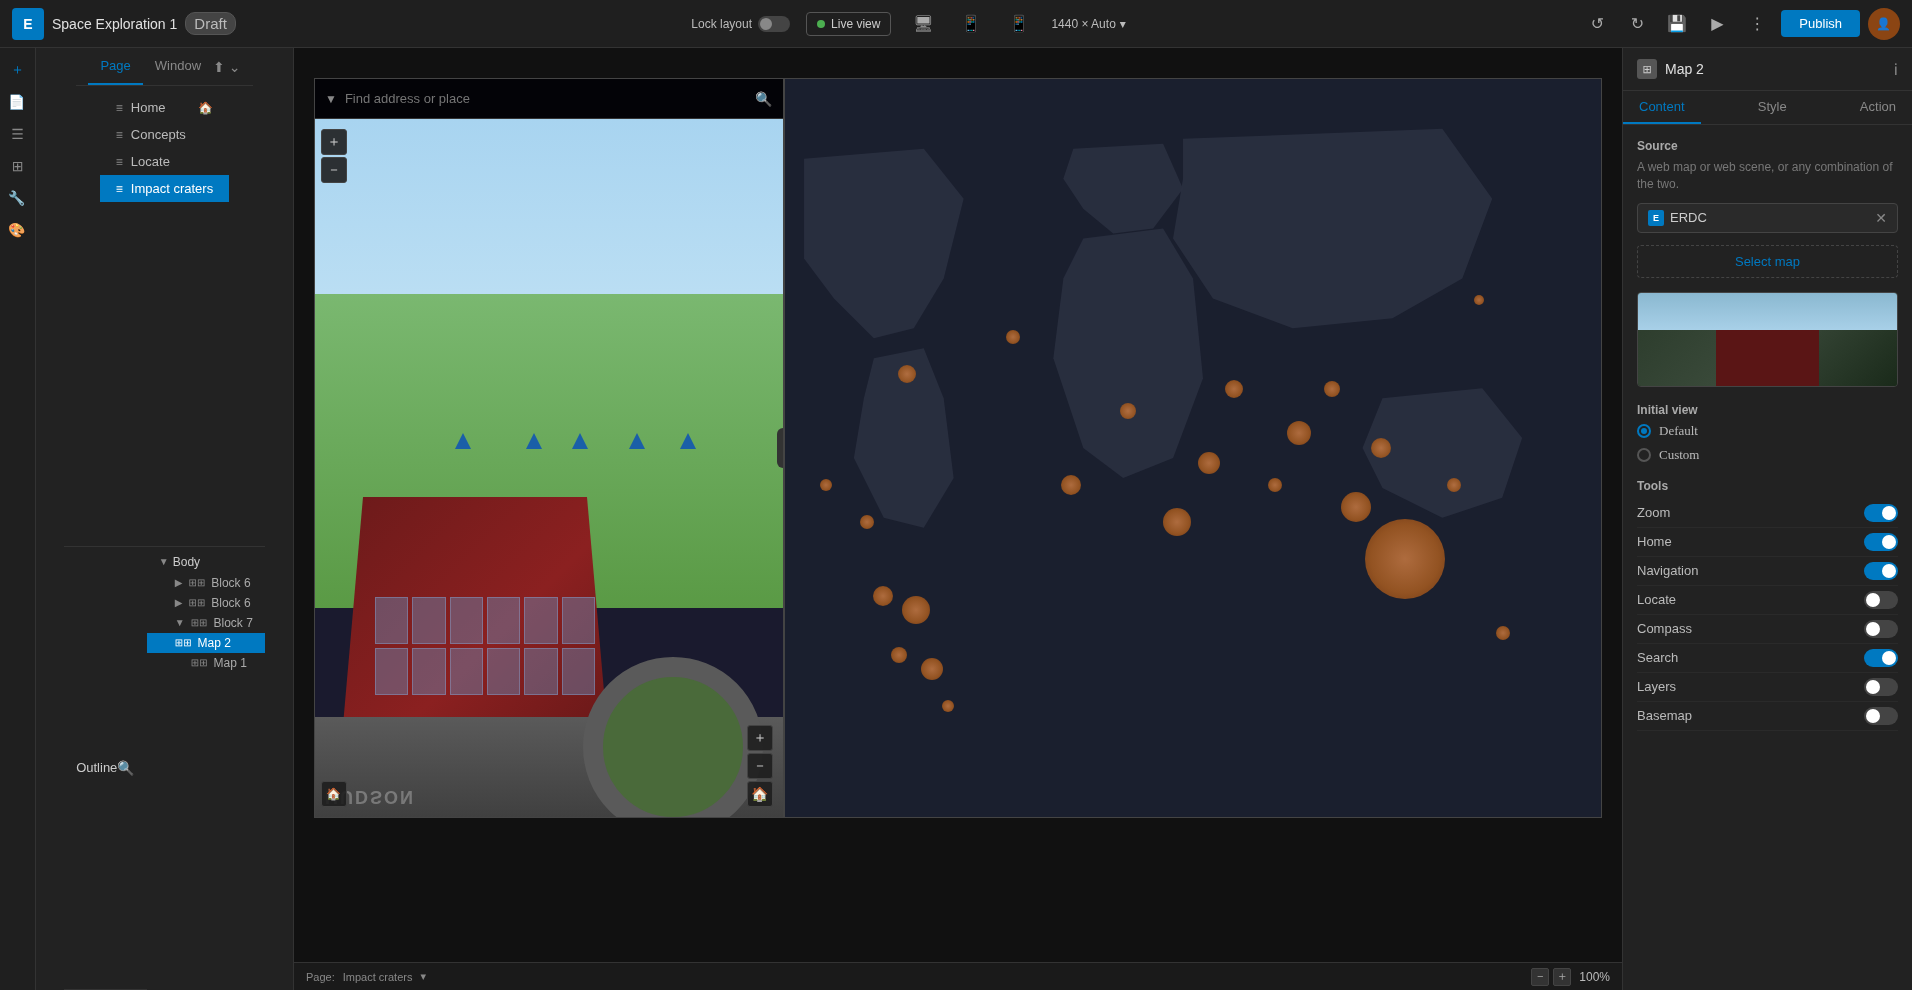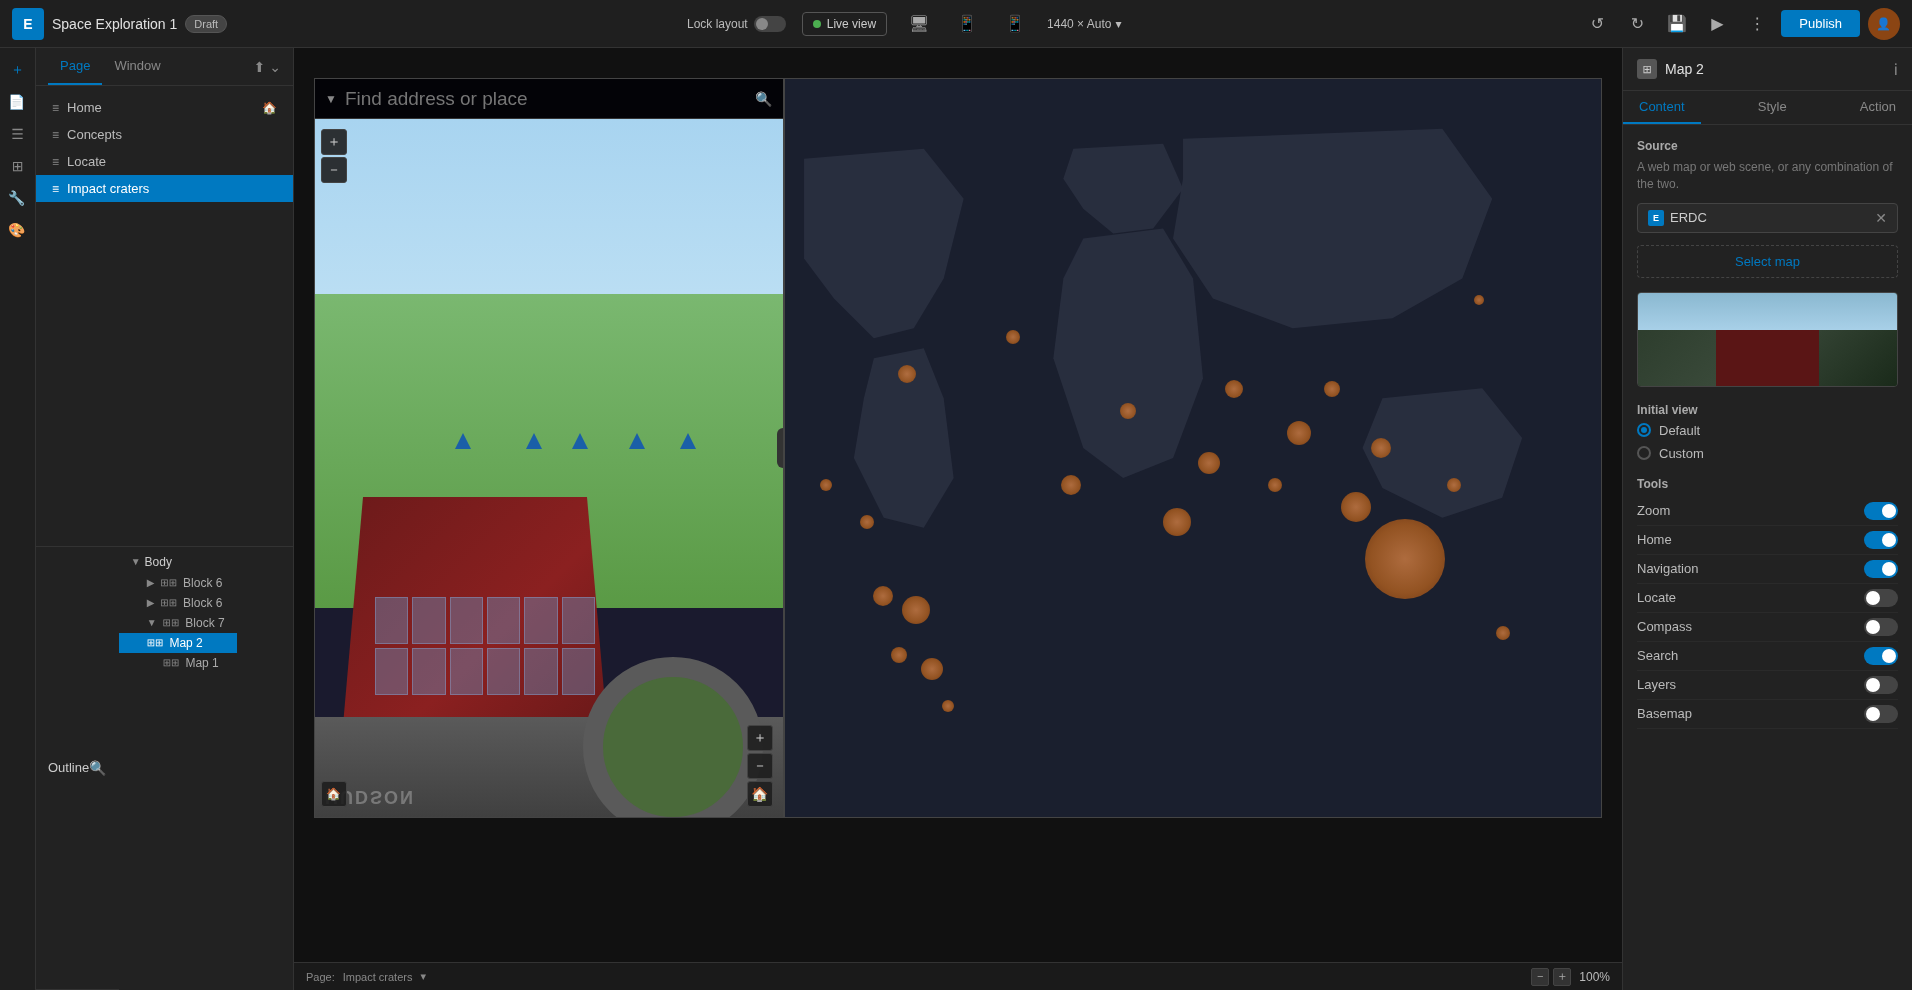--- a/index.html
+++ b/index.html
@@ -34,21 +34,21 @@
       flex-shrink: 0;
     }
     .app-title {
       color: #e0e0e0;
       font-size: 14px;
       font-weight: 500;
     }
     .draft-badge {
       background: #444;
       color: #bbb;
-      font-size: 11px;
+      font-size: 15px;
       padding: 2px 8px;
       border-radius: 10px;
       border: 1px solid #555;
     }
     .topbar-center {
       flex: 1;
       display: flex;
       align-items: center;
       justify-content: center;
       gap: 16px;
@@ -158,20 +158,21 @@
     }
     .sidebar-icon.active { color: #0079c1; }
 
     
     .page-panel {
       width: 258px;
       background: #222;
       border-right: 1px solid #333;
       display: flex;
       flex-direction: column;
+      align-items: center;
     }
     .panel-tabs {
       display: flex;
       border-bottom: 1px solid #333;
       padding: 0 12px;
     }
     .panel-tab {
       padding: 10px 12px;
       font-size: 13px;
       color: #888;
@@ -302,21 +303,21 @@
       gap: 8px;
       z-index: 10;
       border-bottom: 1px solid #333;
     }
     .map-search-icon { color: #888; font-size: 12px; }
     .map-search-input {
       flex: 1;
       background: transparent;
       border: none;
       color: #888;
-      font-size: 19px;
+      font-size: 13px;
       outline: none;
     }
     .map-search-end-icon { color: #888; font-size: 14px; }
 
     
     .scene-3d {
       position: absolute;
       top: 40px; left: 0; right: 0; bottom: 0;
       overflow: hidden;
     }
@@ -609,21 +610,21 @@
     }
     .radio-circle.selected {
       border-color: #0079c1;
     }
     .radio-circle.selected::after {
       content: '';
       width: 6px; height: 6px;
       background: #0079c1;
       border-radius: 50%;
     }
-    .radio-label { font-size: 13px; color: #bbb; }
+    .radio-label { font-size: 13px; color: #bbb; font-family: Liberation Serif, serif; }
 
     
     .tools-section { }
     .tool-row {
       display: flex;
       align-items: center;
       padding: 5px 0;
       border-bottom: 1px solid #2a2a2a;
     }
     .tool-name {

